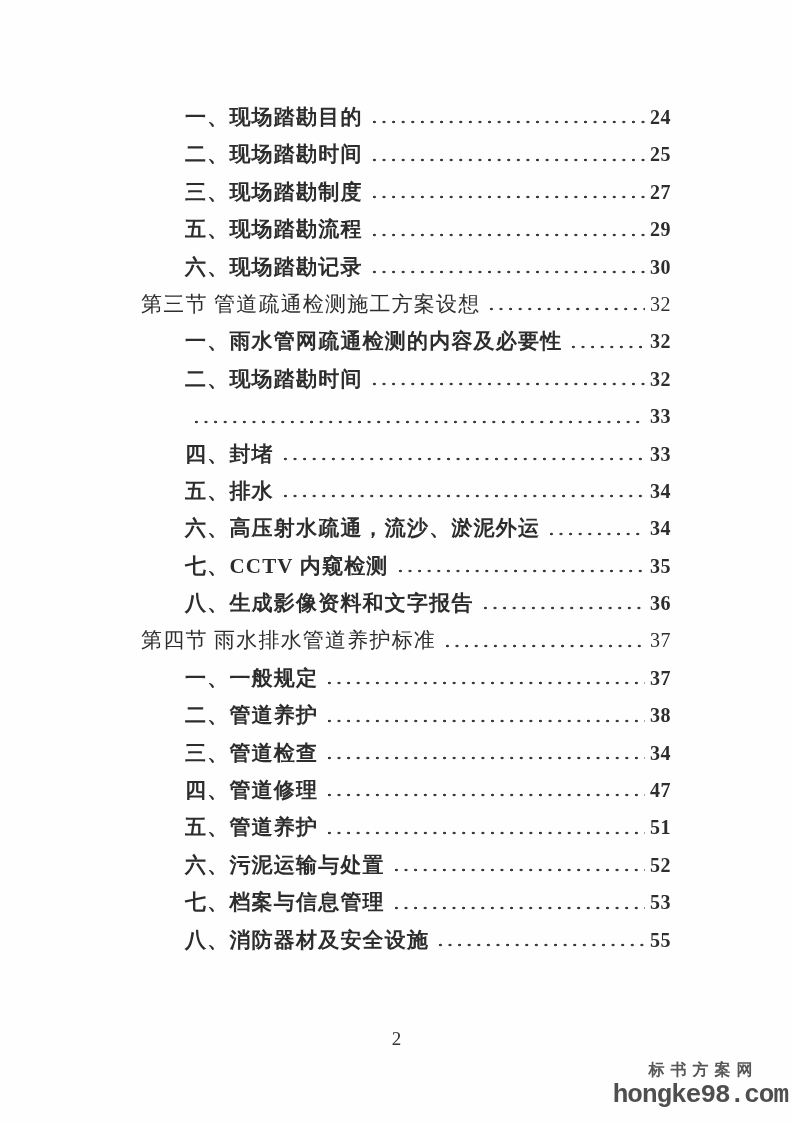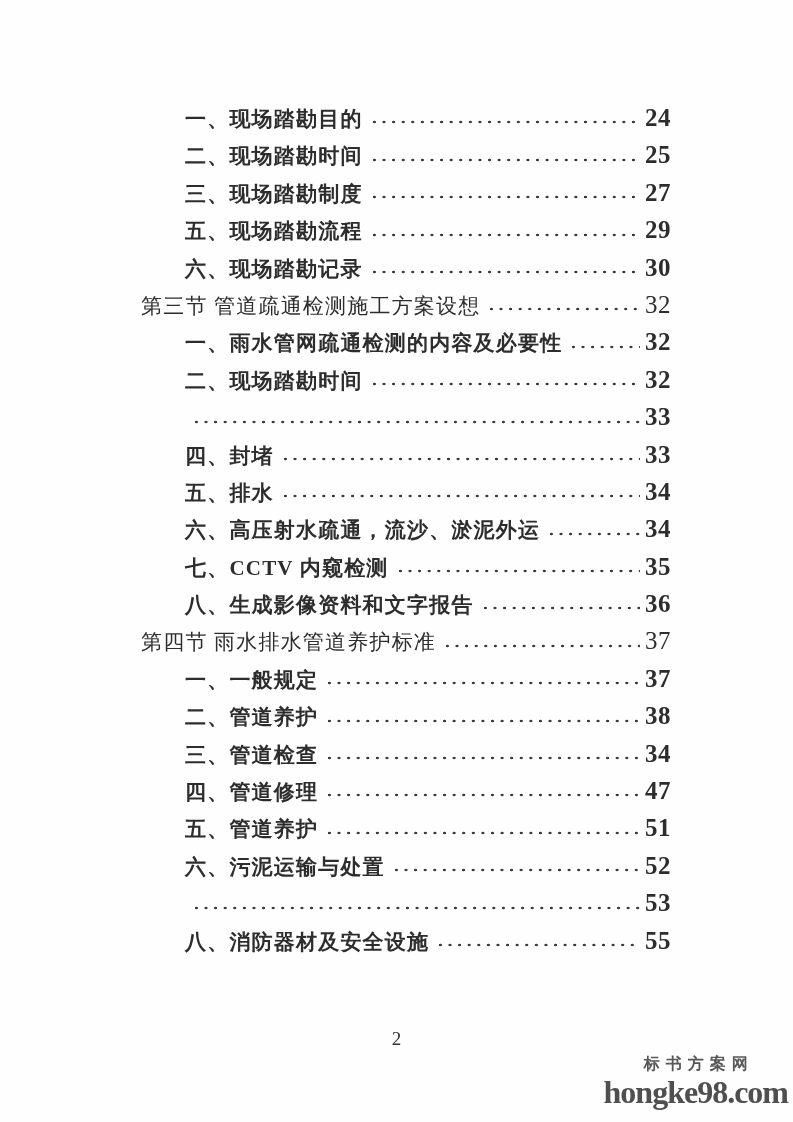--- a/index.html
+++ b/index.html
@@ -40,49 +40,49 @@
     flex: 1 1 auto;
     min-width: 12px;
     align-self: flex-end;
     height: 10px;
     margin: 0 5px 9px 9px;
     background-image: radial-gradient(circle at 2.5px 5px, #3b3b3b 1.2px, rgba(0,0,0,0) 1.6px);
     background-size: 9.6px 10px;
     background-repeat: repeat-x;
   }
   .toc-page {
-    font-size: 25px;
+    font-size: 20px;
     letter-spacing: 0.5px;
   }
   .folio {
     position: absolute;
     top: 1028px;
     left: 0;
     width: 793px;
     text-align: center;
     font-size: 19px;
     color: #333333;
   }
   .watermark {
     position: absolute;
     right: 5px;
     bottom: 12px;
     text-align: center;
-    font-family: Liberation Serif, serif;
+    font-family: Liberation Mono, monospace;
     margin-left: 43px;
   }
   .wm-name {
     font-size: 16px;
     font-weight: 700;
     letter-spacing: 6px;
     padding-left: 6px;
     color: #575757;
   }
   .wm-url {
-    font-size: 32px;
+    font-size: 26px;
     font-weight: 700;
     letter-spacing: -1px;
     line-height: 1.1;
     color: #4f4f4f;
   }
 </style>
 </head>
 <body>
 
 <div class="toc">
@@ -206,20 +206,21 @@
     <span class="toc-page">51</span>
   </div>
 
   <div class="toc-row lvl-item">
     <span class="toc-label">六、污泥运输与处置</span>
     <span class="toc-leader"></span>
     <span class="toc-page">52</span>
   </div>
 
   <div class="toc-row lvl-item">
+    <span class="toc-label">七、档案与信息管理</span>
     <span class="toc-leader"></span>
     <span class="toc-page">53</span>
   </div>
 
   <div class="toc-row lvl-item">
     <span class="toc-label">八、消防器材及安全设施</span>
     <span class="toc-leader"></span>
     <span class="toc-page">55</span>
   </div>
 </div>

